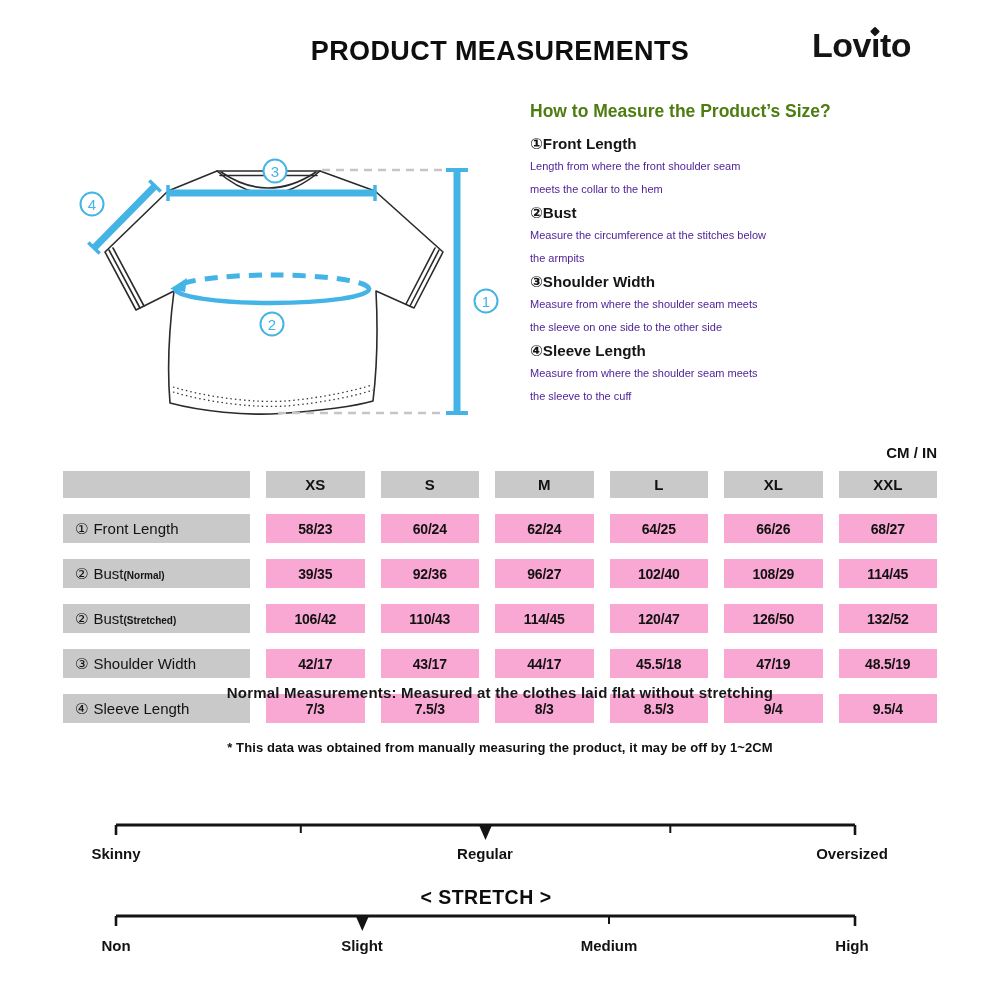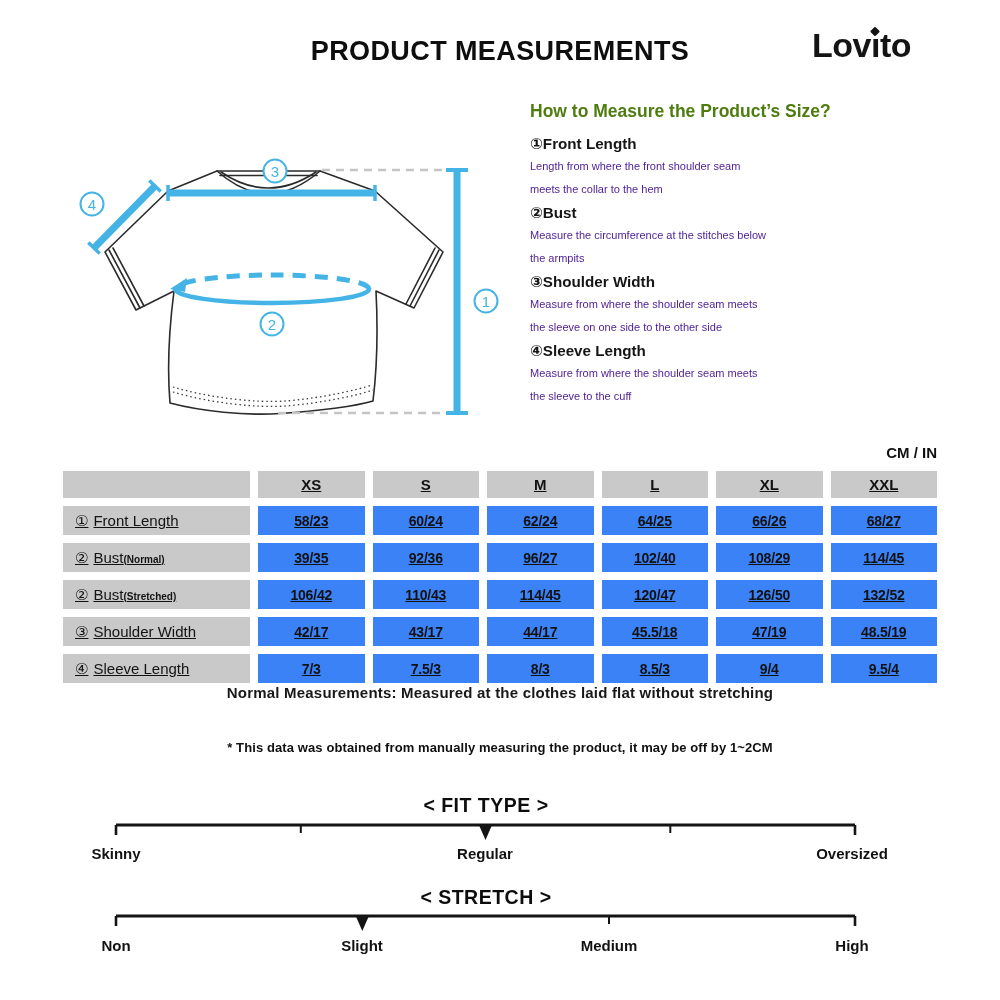--- a/index.html
+++ b/index.html
@@ -31,35 +31,35 @@
   .howto-item-heading { font-size:15.2px; font-weight:700; line-height:23px; color:#151515; }
   .howto-desc { font-size:11px; color:#4c1d95; line-height:23px; white-space:nowrap; }
   
   .unit-label {
     position:absolute; left:63px; width:874px; top:444px; text-align:right;
     font-size:15px; font-weight:700;
   }
   .size-table {
     position:absolute; left:63px; top:471px; width:874px;
     display:grid; grid-template-columns:187px repeat(6,1fr);
-    grid-template-rows:27px repeat(5,29px); gap:8px;text-decoration:underline;
+    grid-template-rows:27px repeat(5,29px); gap:16px;
   }
   .st-corner { background:#c9c9c9; }
   .st-size {
     background:#c9c9c9; display:flex; align-items:center; justify-content:center;
     font-size:15px; font-weight:700;
   }
   .st-label {
     background:#c9c9c9; display:flex; align-items:center; padding-left:12px;
     font-size:15px; color:#131313; white-space:nowrap;
   }
   .st-num { margin-right:5px; font-size:15px; }
   .st-sub { font-size:10px; font-weight:700; position:relative; top:2px; }
   .st-val {
-    background:#3b82f6; display:flex; align-items:center; justify-content:center;
+    background:#f9a8d4; display:flex; align-items:center; justify-content:center;
     font-size:14px; font-weight:700; letter-spacing:-.2px;
   }
   
   .notes { position:absolute; left:0; right:0; top:681px; text-align:center; }
   .note-line { font-size:15px; font-weight:700; line-height:24px; color:#181818; letter-spacing:.2px; }
   .disclaimer {
     position:absolute; left:0; right:0; top:740px; text-align:center;
     font-size:13px; font-weight:700; color:#101010; letter-spacing:.1px;
   }
   
@@ -237,21 +237,20 @@
     <div class="st-val">8.5/3</div>
     <div class="st-val">9/4</div>
     <div class="st-val">9.5/4</div>
   </div>
 
   <div class="notes">
     <div class="note-line">Normal Measurements: Measured at the clothes laid flat without stretching</div>
   </div>
   <div class="disclaimer">* This data was obtained from manually measuring the product, it may be off by 1~2CM</div>
 
-  <div class="scale-title" style="top:794px">&lt; FIT TYPE &gt;</div>
   <svg class="scale-svg" style="top:821px" viewBox="0 0 748 20">
     <path class="tick-line" stroke-width="3" d="M4,4 L743,4"></path>
     <path class="tick-line" stroke-width="2.6" d="M4,4 L4,14"></path>
     <path class="tick-line" stroke-width="2.6" d="M743,4 L743,14"></path>
     <path class="tick-line" stroke-width="2" d="M188.8,4 L188.8,12"></path>
     <path class="tick-line" stroke-width="2" d="M558.3,4 L558.3,12"></path>
     <polygon points="366.5,3 380.5,3 373.5,19" fill="#141414"></polygon>
   </svg>
   <div class="scale-labels" style="top:845px">
     <span class="scale-label" style="left:4px">Skinny</span>

